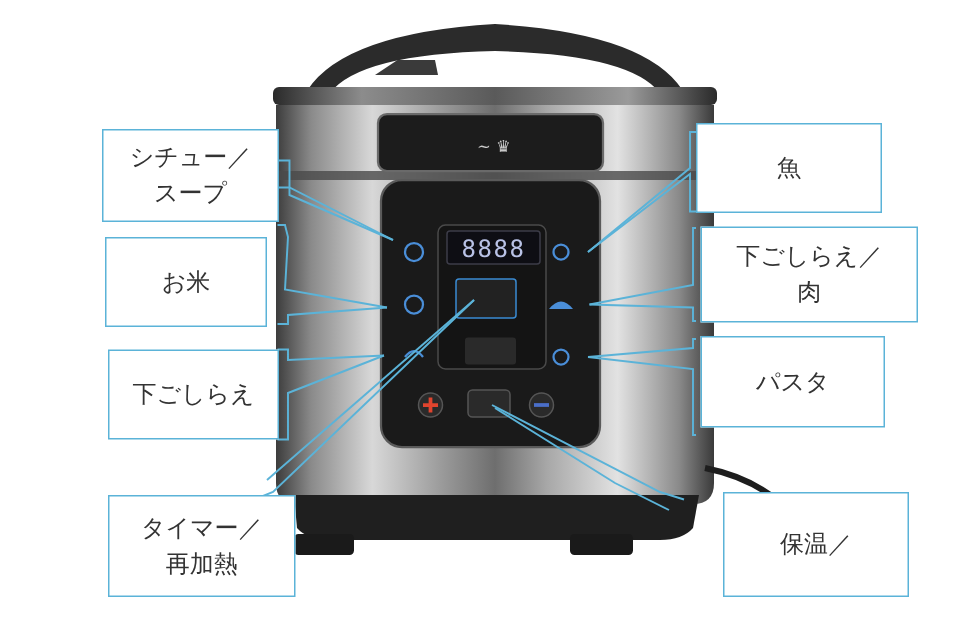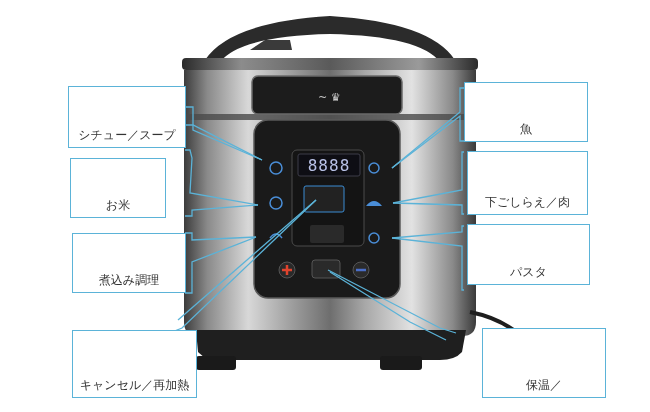--- a/index.html
+++ b/index.html
@@ -4,22 +4,22 @@
   <style>
     * { margin: 0; padding: 0; box-sizing: border-box; }
     html, body { width: 650px; height: 412px; background: #ffffff; overflow: hidden; }
     body { position: relative; font-family: "DejaVu Sans", sans-serif; }
     .stage { position: absolute; left: 0; top: 0; width: 650px; height: 412px; }
     svg.art { position: absolute; left: 0; top: 0; }
     .callout {
       position: absolute;
       border: 1.5px solid #5bb3d8;
       background: #ffffff;
-      display: flex; flex-direction: row; align-items: flex-end; justify-content: center;
-      color: #333333; font-size: 12px; line-height: 24px; text-align: center;
+      display: flex; flex-direction: column; align-items: center; justify-content: center;
+      color: #333333; font-size: 16px; line-height: 24px; text-align: center;
     }
     .callout span { display: block; white-space: nowrap; }
   </style>
 </head>
 <body>
 
 <div class="stage">
 
   <svg class="art" width="650" height="412" viewBox="0 0 650 412">
     <defs>
@@ -111,35 +111,35 @@
 
       <polyline points="328,270 440,328 456,333"></polyline>
       <polyline points="330,272 410,322 446,340"></polyline>
     </g>
   </svg>
 
   <div class="callout" style="left:68px; top:86px; width:118px; height:62px;">
     <span>シチュー／</span>
     <span>スープ</span>
   </div>
-  <div class="callout" style="left:70px; top:158px; width:96px; height:60px;">
+  <div class="callout" style="left:70px; top:158px; width:108px; height:60px;">
     <span>お米</span>
   </div>
   <div class="callout" style="left:72px; top:233px; width:114px; height:60px;">
-    <span>煮込み調理</span>
+    <span>下ごしらえ</span>
   </div>
   <div class="callout" style="left:72px; top:330px; width:125px; height:68px;">
-    <span>キャンセル／</span>
+    <span>タイマー／</span>
     <span>再加熱</span>
   </div>
 
   <div class="callout" style="left:464px; top:82px; width:124px; height:60px;">
     <span>魚</span>
   </div>
-  <div class="callout" style="left:467px; top:151px; width:121px; height:64px;">
+  <div class="callout" style="left:467px; top:151px; width:145px; height:64px;">
     <span>下ごしらえ／</span>
     <span>肉</span>
   </div>
   <div class="callout" style="left:467px; top:224px; width:123px; height:61px;">
     <span>パスタ</span>
   </div>
   <div class="callout" style="left:482px; top:328px; width:124px; height:70px;">
     <span>保温／</span>
   </div>
 

